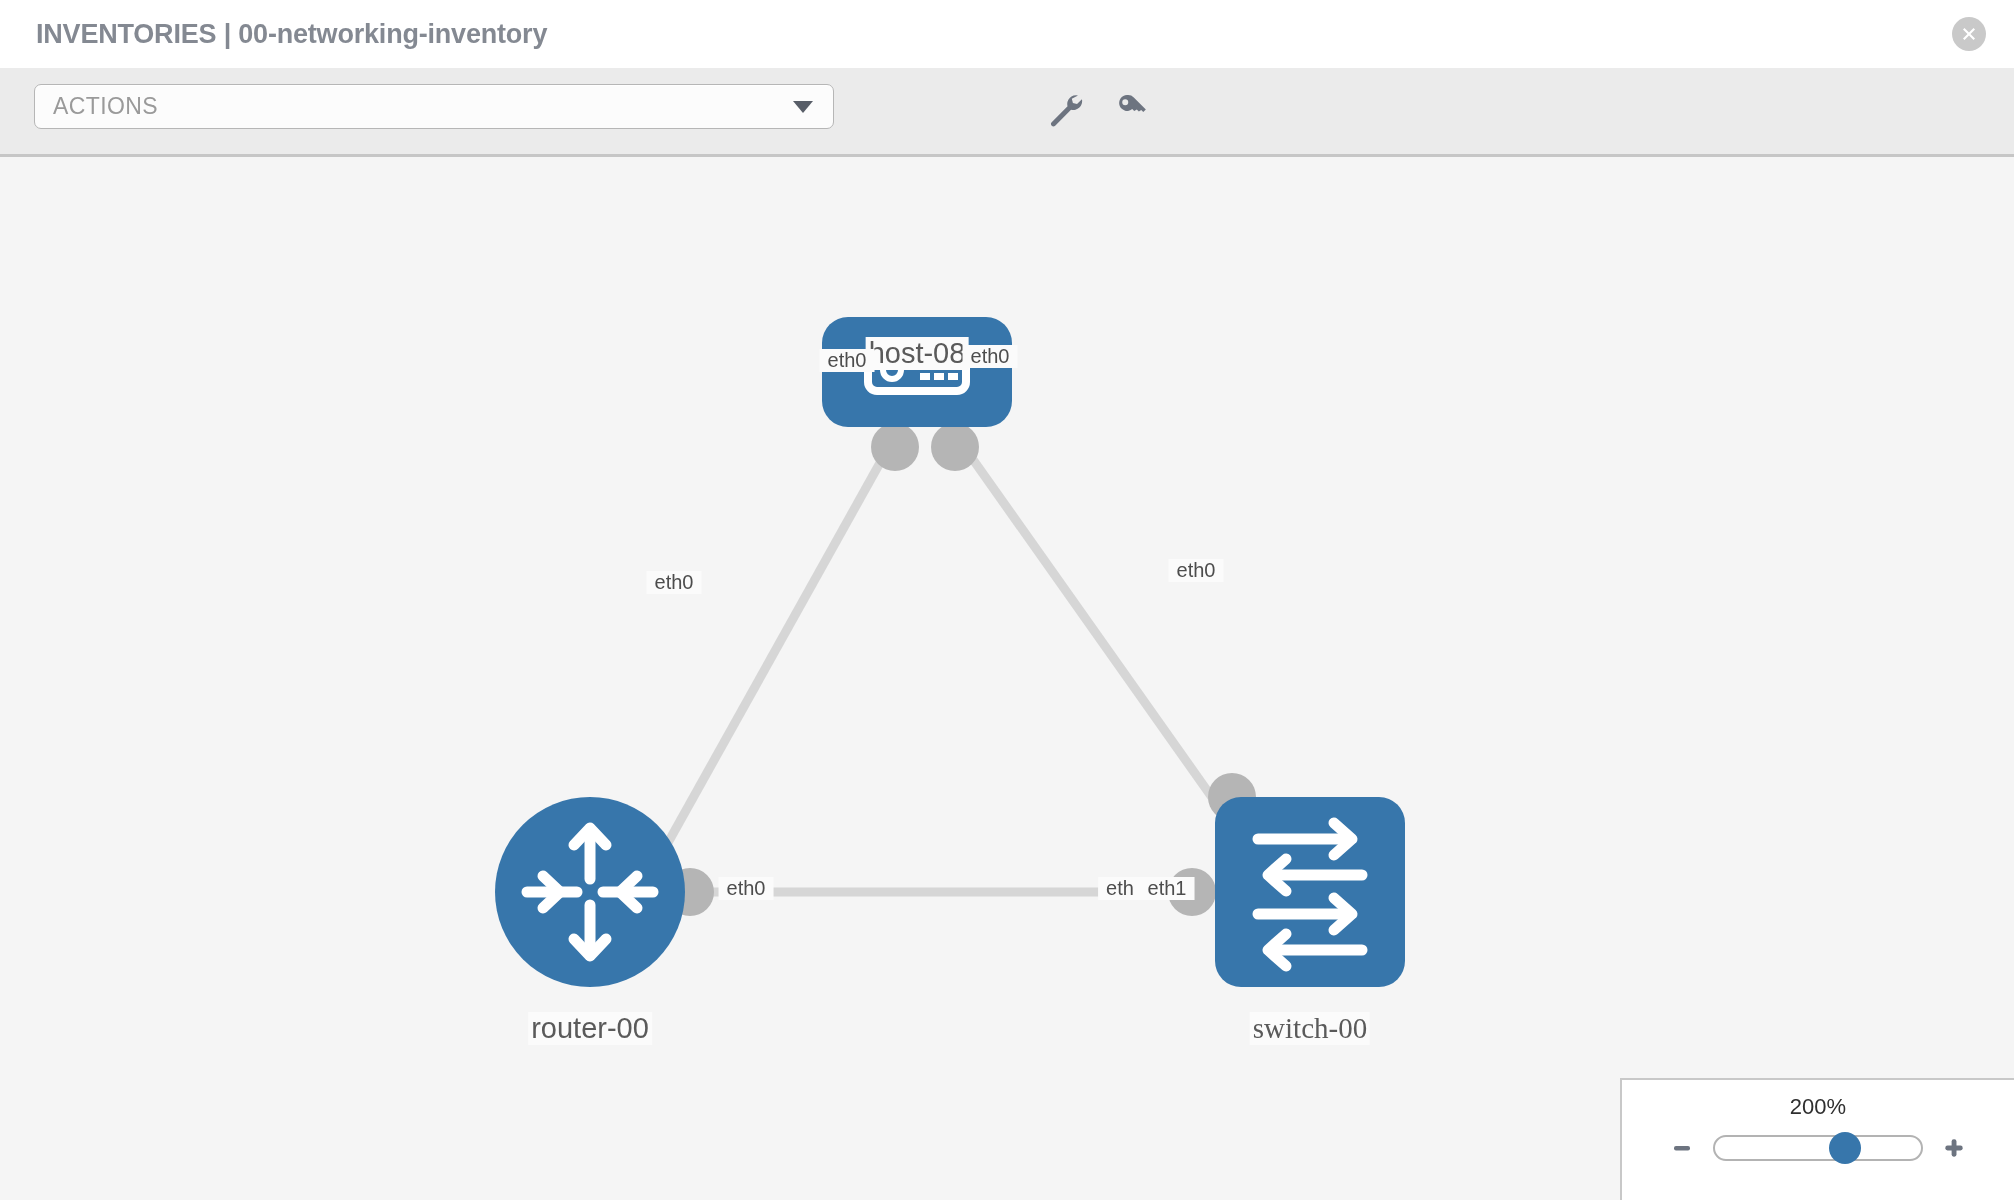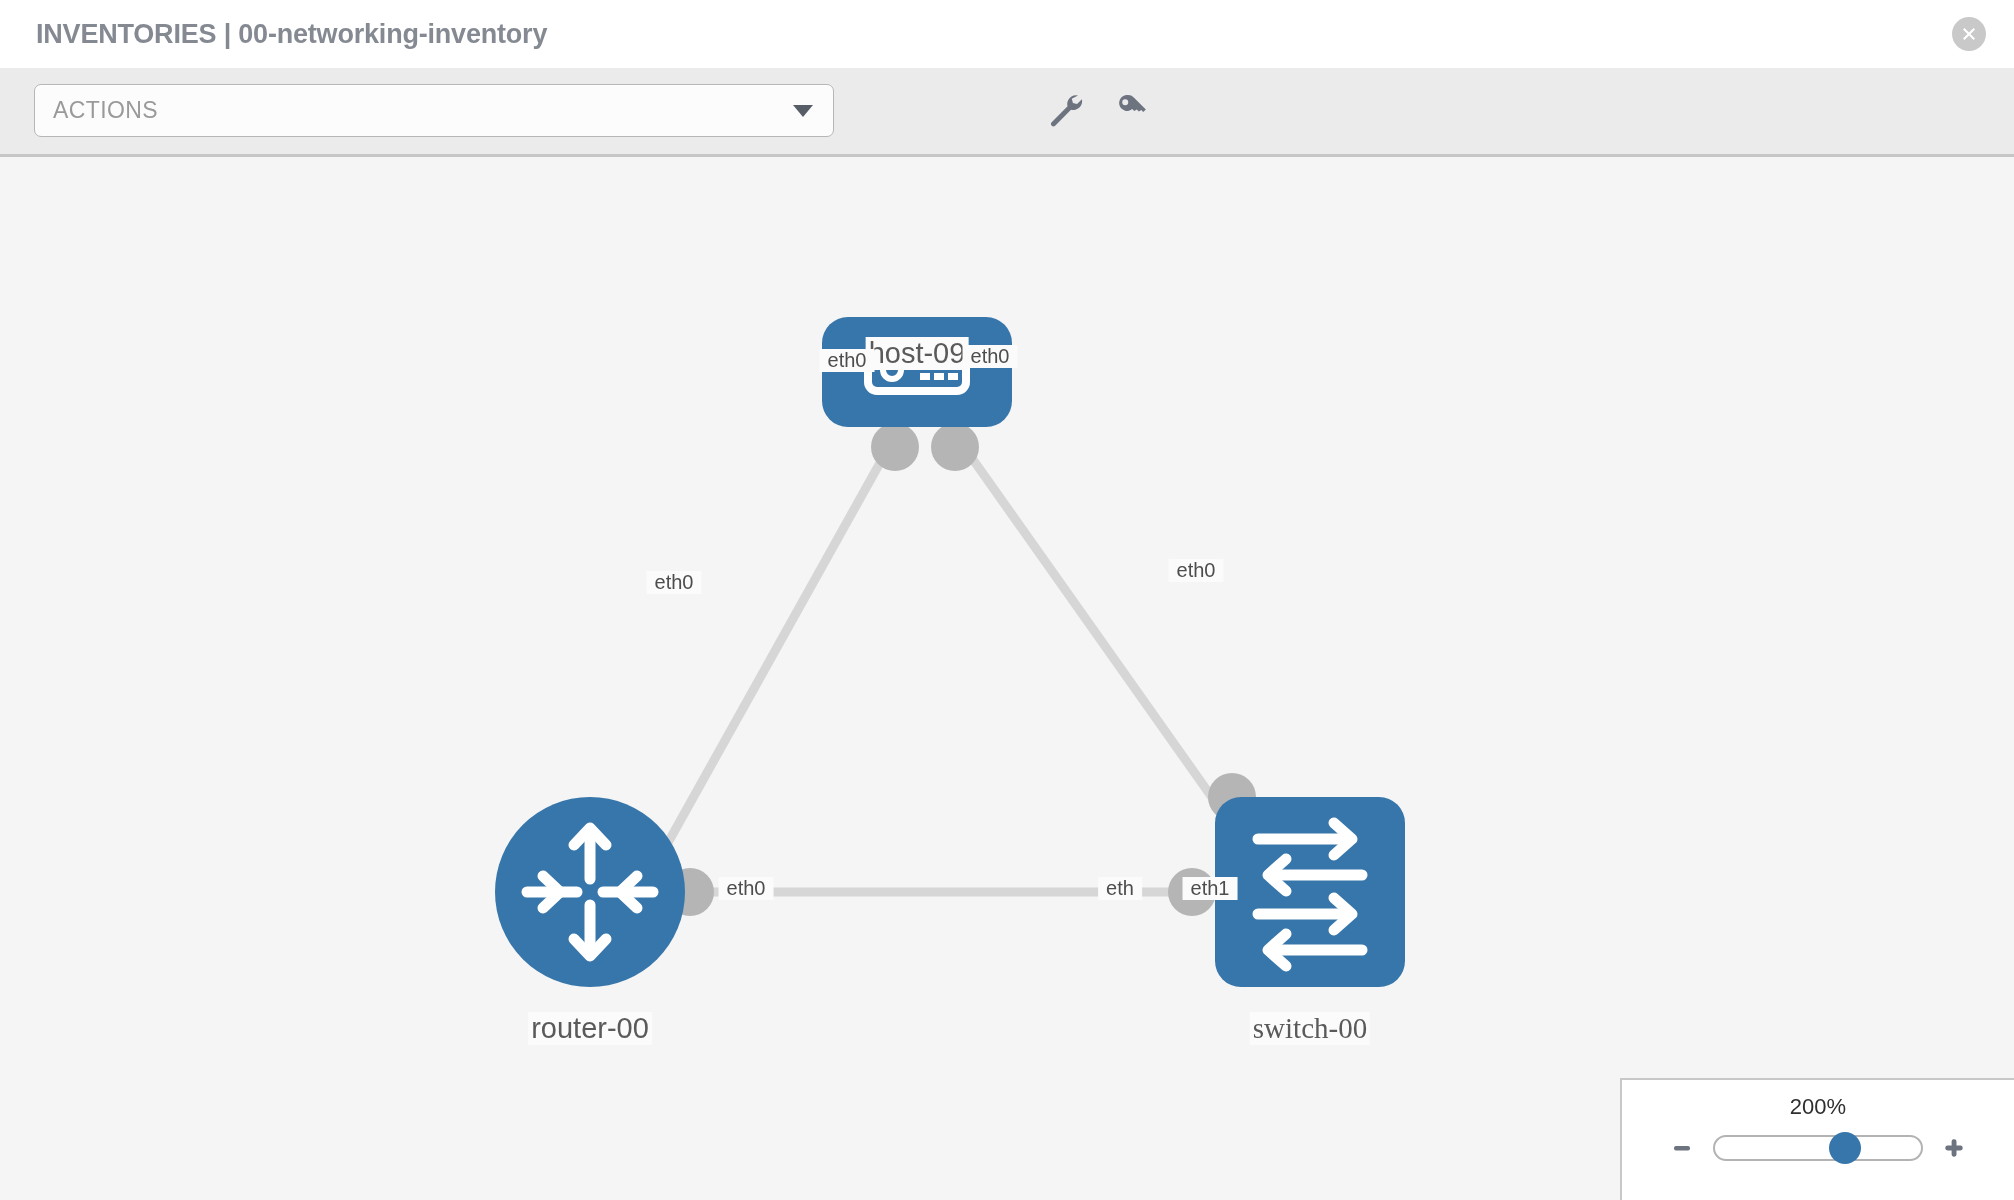--- a/index.html
+++ b/index.html
@@ -31,21 +31,21 @@
   }
   .close-icon svg { display: block; }
 
   
   .toolbar {
     position: absolute; left: 0; top: 68px; width: 2014px; height: 89px;
     background: #ebebeb;
     border-bottom: 3px solid #c6c6c6;
   }
   .field {
-    position: absolute; top: 16px; height: 53px;
+    position: absolute; top: 16px; height: 45px;
     background: #fcfcfc;
     border: 1px solid #b6b6b6;
     border-radius: 7px;
     display: flex; align-items: center;
     box-shadow: 0 1px 0 rgba(255,255,255,0.8) inset;
   }
   .field-text {
     margin-left: 18px;
     font-size: 23px; color: #9a9a9a;
     letter-spacing: 0.4px;
@@ -223,31 +223,31 @@
           <line x1="1362" y1="718" x2="1270" y2="718"></line>
           <polyline points="1286,702 1268,718 1286,734"></polyline>
           <line x1="1258" y1="757" x2="1350" y2="757"></line>
           <polyline points="1334,741 1352,757 1334,773"></polyline>
           <line x1="1362" y1="793" x2="1270" y2="793"></line>
           <polyline points="1286,777 1268,793 1286,809"></polyline>
         </g>
       </g>
     </svg>
 
-    <div class="node-label" style="left:917px; top:180px;">host-09</div>
+    <div class="node-label" style="left:917px; top:180px;">host-08</div>
     <div class="node-label" style="left:590px; top:855px;">router-00</div>
     <div class="node-label" style="left:1310px; top:855px;font-family:Liberation Serif, serif;">switch-00</div>
 
     <div class="iface-label" style="left:847px; top:192px;">eth0</div>
     <div class="iface-label" style="left:990px; top:188px;">eth0</div>
     <div class="iface-label" style="left:674px; top:414px;">eth0</div>
     <div class="iface-label" style="left:1196px; top:402px;">eth0</div>
     <div class="iface-label" style="left:746px; top:720px;">eth0</div>
     <div class="iface-label" style="left:1120px; top:720px;">eth</div>
-    <div class="iface-label" style="left:1210px; top:720px;">eth1</div>
+    <div class="iface-label" style="left:1167px; top:720px;">eth1</div>
   </div>
 
   <div class="zoom-panel">
     <div class="zoom-value">200%</div>
     <div class="zoom-row">
       <div class="zoom-btn">
         <svg width="24" height="24" viewBox="0 0 24 24" aria-hidden="true">
           <rect x="4" y="10" width="16" height="4.5" rx="2" fill="#6d7480"></rect>
         </svg>
       </div>

